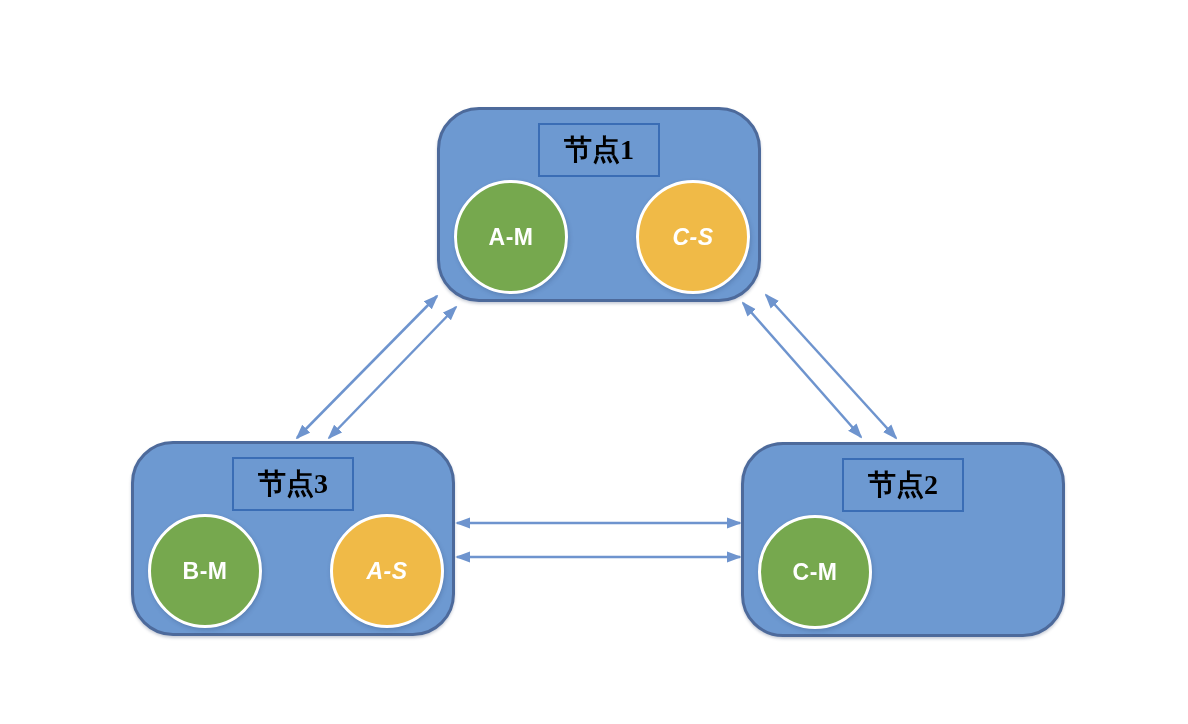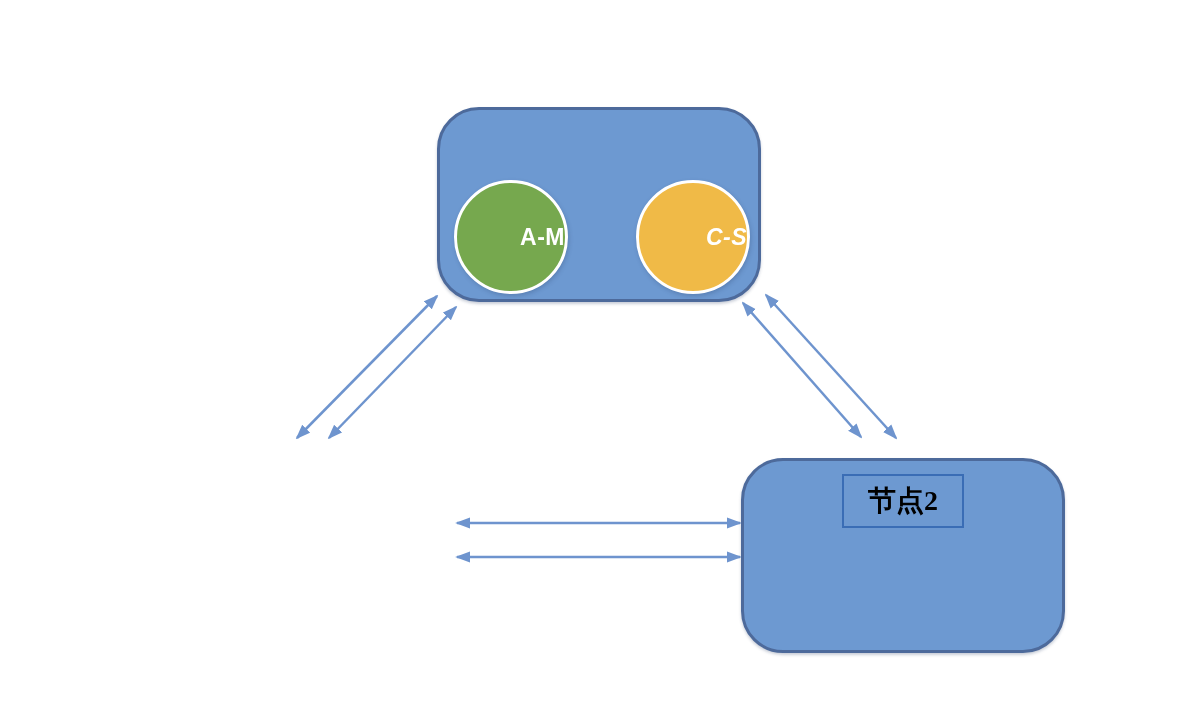--- a/index.html
+++ b/index.html
@@ -26,21 +26,21 @@
     width: 324px;
     height: 195px;
     box-sizing: border-box;
     background: var(--node-fill, #6D99D1);
     border: 3px solid var(--node-border, #4D6A9B);
     border-radius: 42px;
     box-shadow: 0 2px 3px rgba(40,60,100,0.25);
   }
   .node--n1 { left: 437px; top: 107px; }
   .node--n3 { left: 131px; top: 441px; }
-  .node--n2 { left: 741px; top: 458px; padding-left: 12px; }
+  .node--n2 { left: 741px; top: 442px; padding-left: 12px; }
   .title-box {
     position: absolute;
     left: 50%;
     transform: translateX(-50%);
     top: 13px;
     width: 122px;
     height: 54px;
     box-sizing: border-box;
     border: 2px solid var(--label-box-border, #3A6DB5);
     display: flex;
@@ -56,21 +56,21 @@
   }
   .circle {
     position: absolute;
     width: 114px;
     height: 114px;
     box-sizing: border-box;
     border-radius: 50%;
     border: 3px solid var(--circle-border, #FFFFFF);
     display: flex;
     align-items: center;
-    justify-content: flex-end;
+    justify-content: center;
     font-size: 23px;
     font-weight: bold;
     color: var(--circle-text, #FFFFFF);
     letter-spacing: 0.5px;
     box-shadow: 1px 2px 4px rgba(40,60,100,0.25);
   }
   .circle--master { left: 14px;  top: 70px; background: var(--master-fill, #76A84E); }
   .circle--slave  { left: 196px; top: 70px; background: var(--slave-fill,  #F0BA47); font-style: italic; }
 </style>
 </head>
@@ -86,28 +86,45 @@
     </defs>
   <line x1="437" y1="296" x2="297" y2="438" class="conn" marker-start="url(#arrowhead)" marker-end="url(#arrowhead)"></line>
       <line x1="456" y1="307" x2="329" y2="438" class="conn" marker-start="url(#arrowhead)" marker-end="url(#arrowhead)"></line>
       <line x1="743" y1="303" x2="861" y2="437" class="conn" marker-start="url(#arrowhead)" marker-end="url(#arrowhead)"></line>
       <line x1="766" y1="295" x2="896" y2="438" class="conn" marker-start="url(#arrowhead)" marker-end="url(#arrowhead)"></line>
       <line x1="457" y1="523" x2="740" y2="523" class="conn" marker-start="url(#arrowhead)" marker-end="url(#arrowhead)"></line>
       <line x1="457" y1="557" x2="740" y2="557" class="conn" marker-start="url(#arrowhead)" marker-end="url(#arrowhead)"></line>
     </svg>
 
   <div class="node node--n1">
+    <div class="title-box">
+      <span class="title-text">节点1</span>
+    </div>
     <div class="circle circle--master">
       <span>A-M</span>
     </div>
     <div class="circle circle--slave">
       <span>C-S</span>
     </div>
   </div>
 
+  <div class="node node--n3">
+    <div class="title-box">
+      <span class="title-text">节点3</span>
+    </div>
+    <div class="circle circle--master">
+      <span>B-M</span>
+    </div>
+    <div class="circle circle--slave">
+      <span>A-S</span>
+    </div>
+  </div>
 
   <div class="node node--n2">
     <div class="title-box">
       <span class="title-text">节点2</span>
+    </div>
+    <div class="circle circle--master">
+      <span>C-M</span>
     </div>
   </div>
 
 </div>
 
 </body></html>

